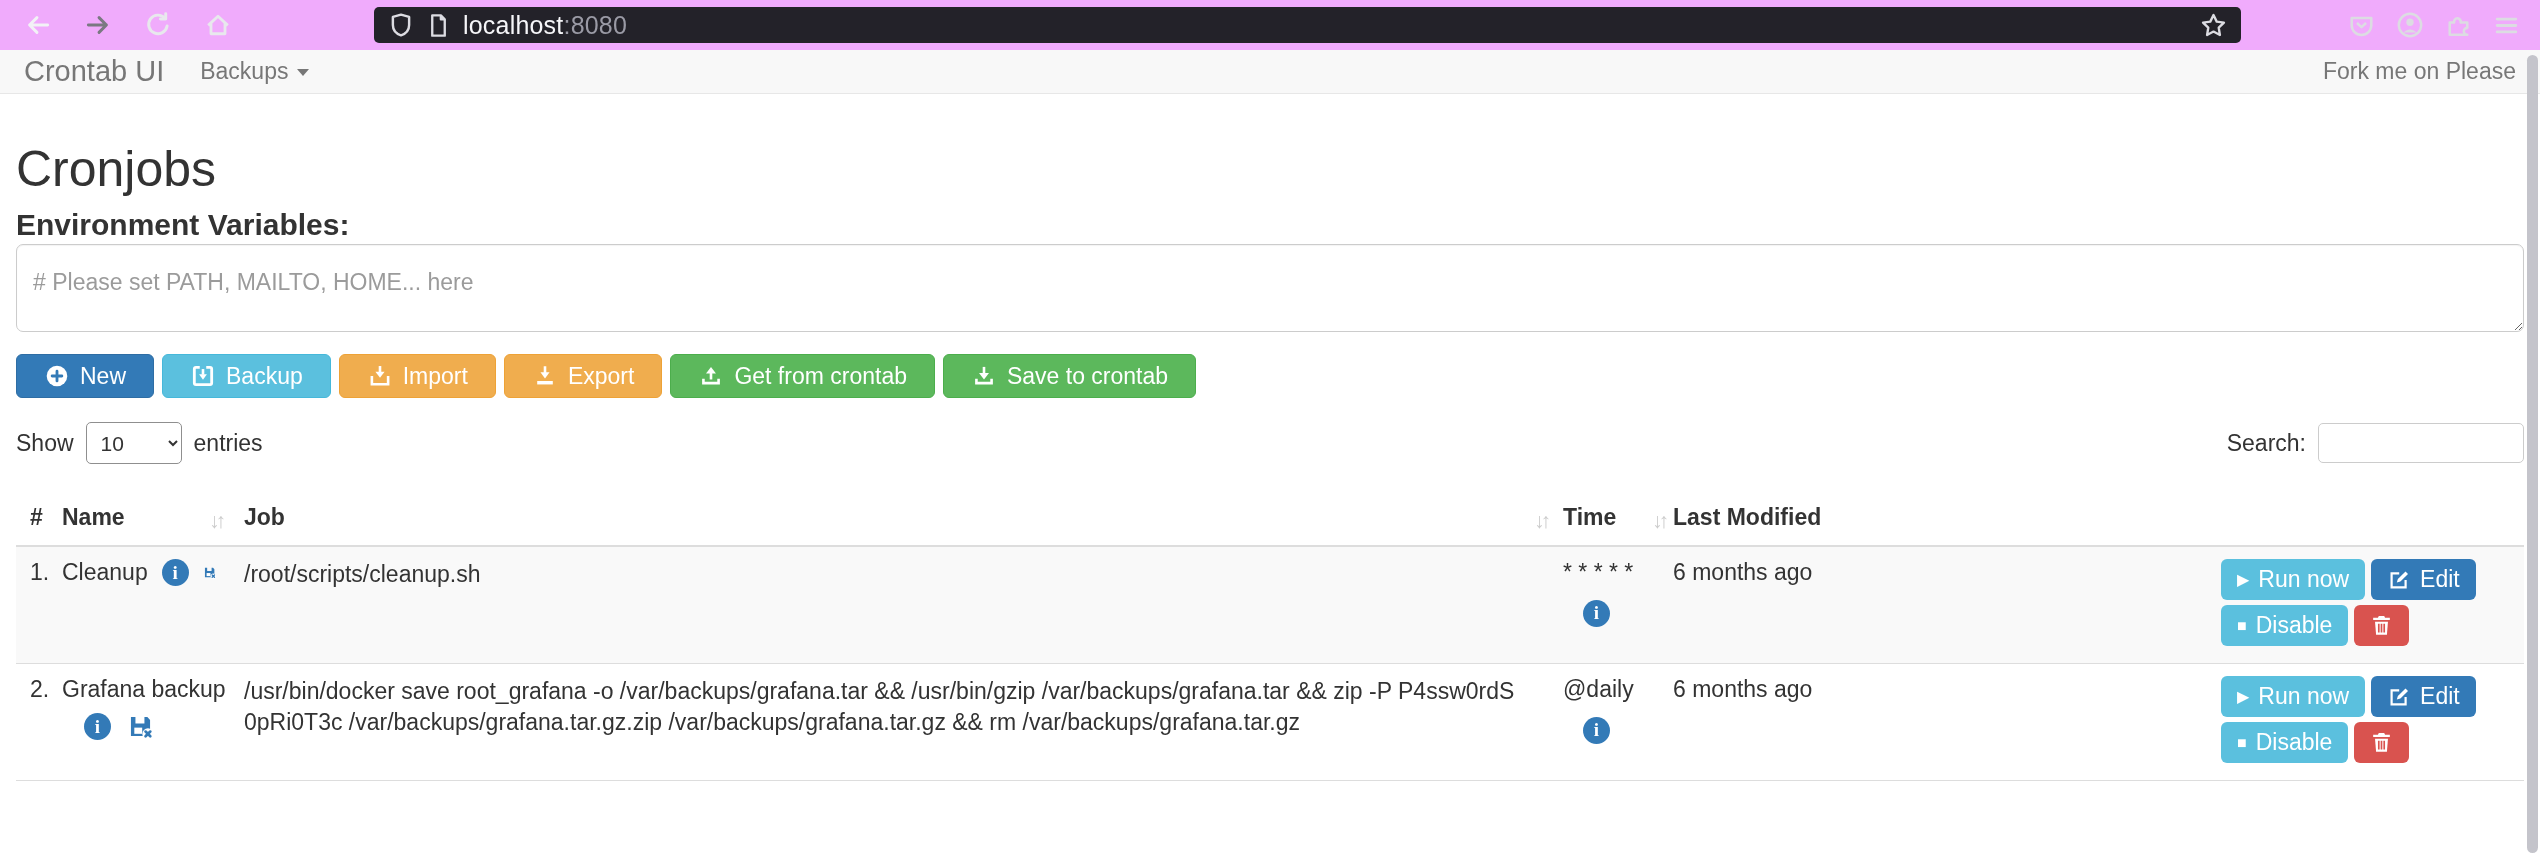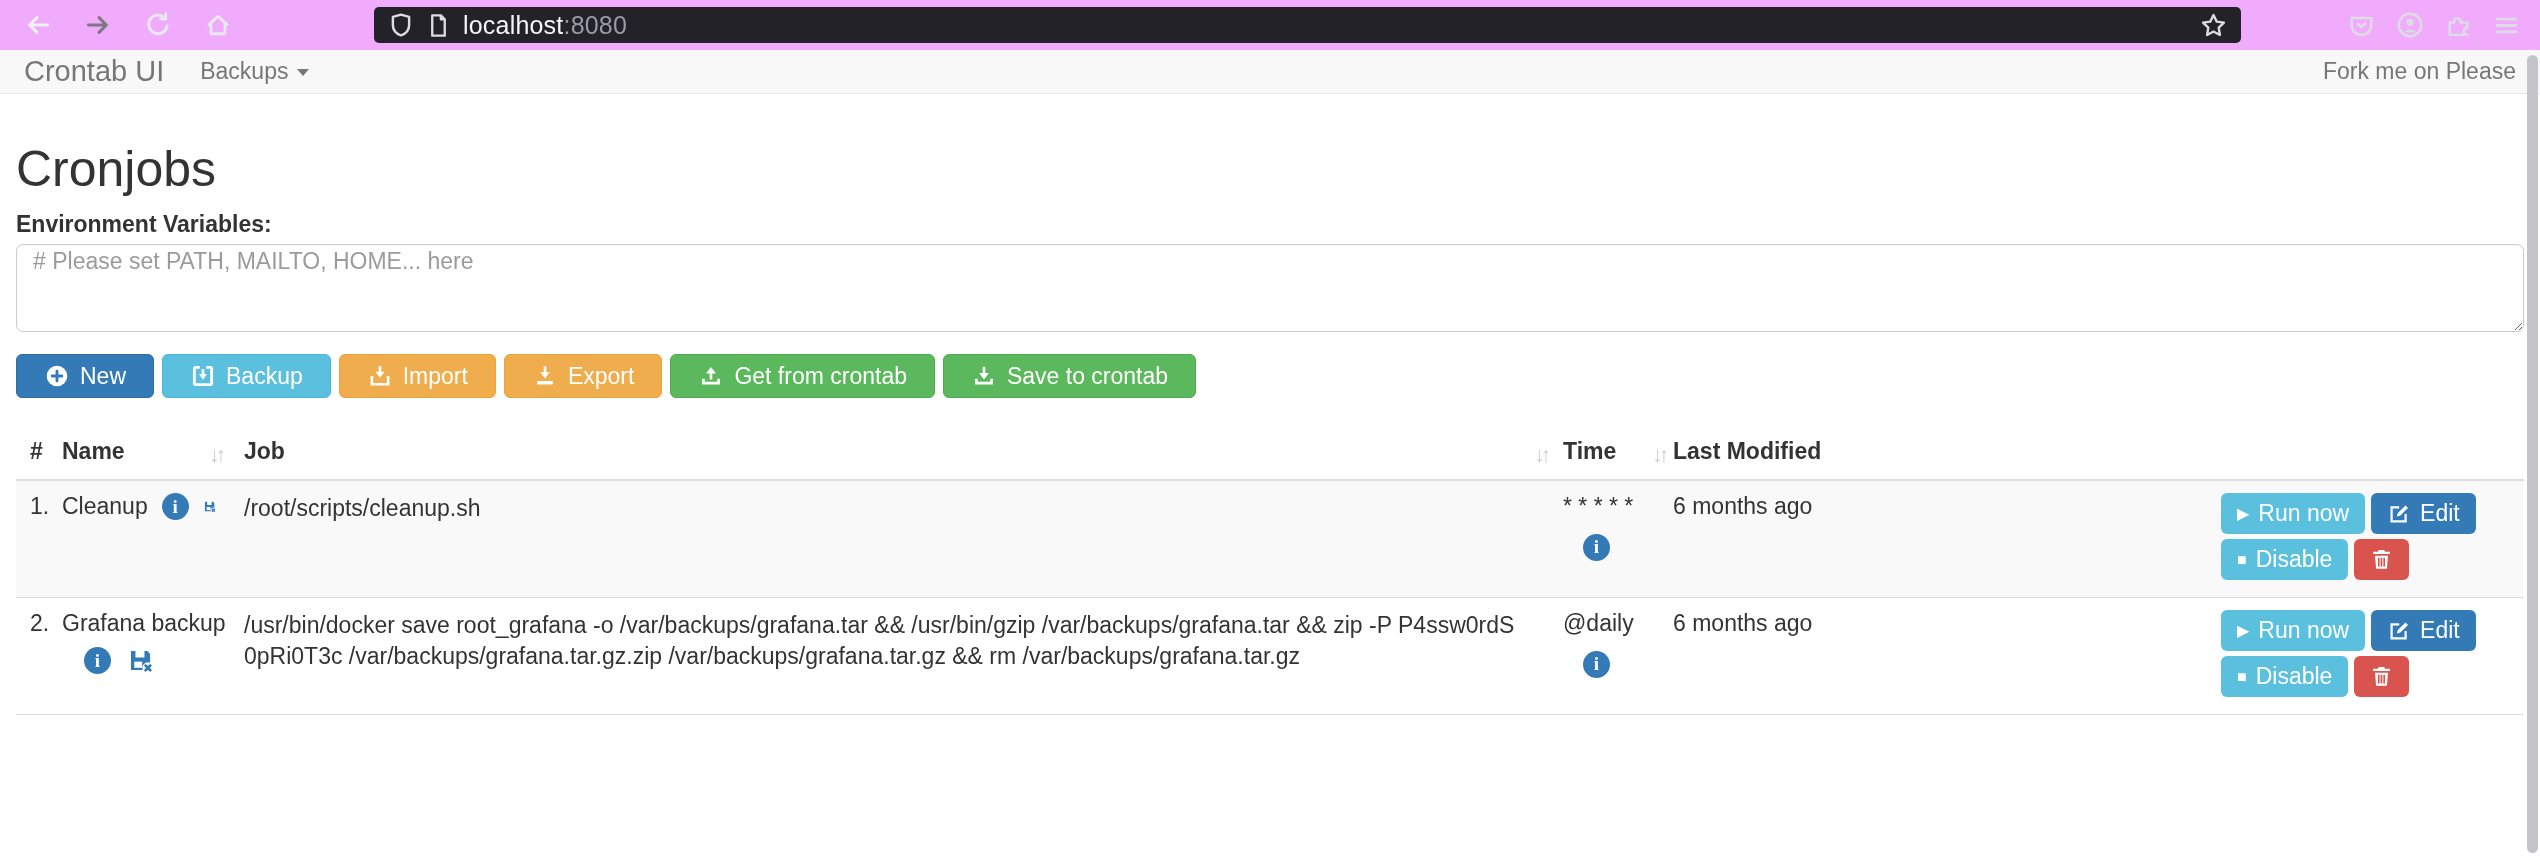--- a/index.html
+++ b/index.html
@@ -26,23 +26,23 @@
     display:flex; align-items:center; padding:0 24px;
   }
   .brand { font-size:29px; color:#777; }
   .nav-link { font-size:23px; color:#777; margin-left:36px; display:flex; align-items:center; gap:9px; cursor:pointer; }
   .caret { width:0; height:0; border:6px solid transparent; border-top:7px solid #777; margin-top:7px; }
   .fork { margin-left:auto; font-size:23px; color:#777; }
 
   
   .content { padding:0 16px; }
   h2.page-title { font-size:50px; font-weight:400; color:#333; margin:48px 0 14px; line-height:1.1; }
-  .env-label { font-size:23px; font-weight:700; color:#333; margin-bottom:6px; line-height:27px; }
+  .env-label { font-size:30px; font-weight:700; color:#333; margin-bottom:6px; line-height:27px; }
   textarea.env {
-    width:100%; height:88px; border:1px solid #ccc; border-radius:7px; padding:3px 16px;
+    width:100%; height:88px; border:1px solid #ccc; border-radius:7px; padding:24px 16px;
     font-family:"Liberation Sans", sans-serif; font-size:23px; color:#1d4ed8; resize:both;
     box-shadow:inset 0 1px 1px rgba(0,0,0,.05); outline:none; display:block;
   }
   textarea.env::placeholder { color:#9b9b9b; opacity:1; }
 
   .toolbar { margin-top:22px; display:flex; gap:8px; }
   .btn {
     display:inline-flex; align-items:center; gap:10px; height:44px; padding:0 27px;
     font-size:23px; color:#fff; border-radius:6px; border:1px solid transparent; cursor:pointer; white-space:nowrap;
   }
@@ -230,20 +230,33 @@
     <button class="btn btn-success">
       <svg width="26" height="26" viewBox="0 0 24 24" fill="#fff">
           <rect x="10.8" y="3.6" width="2.4" height="6.4"></rect>
           <path d="M7.4 9.2h9.2L12 15.2z"></path>
           <path d="M3.8 14.6h2.4v2.8h11.6v-2.8h2.4v5.2H3.8z"></path>
         </svg>
       <span>Save to crontab</span>
     </button>
   </div>
 
+  <div class="controls">
+    <div class="show-group">
+      <span>Show</span>
+      <select class="page-length">
+        <option>10</option>
+      </select>
+      <span>entries</span>
+    </div>
+    <div class="search-group">
+      <span>Search:</span>
+      <input class="search" type="text" value="" style="">
+    </div>
+  </div>
 
   <table class="jobs">
     <colgroup>
       <col style="width:32px">
         <col style="width:182px">
         <col style="width:1325px">
       <col style="width:96px">
         <col style="width:556px">
         <col style="width:317px">
     </colgroup>

